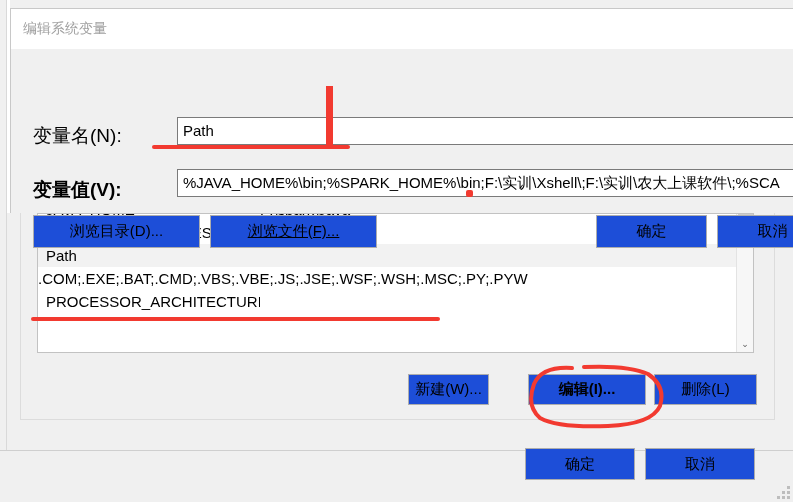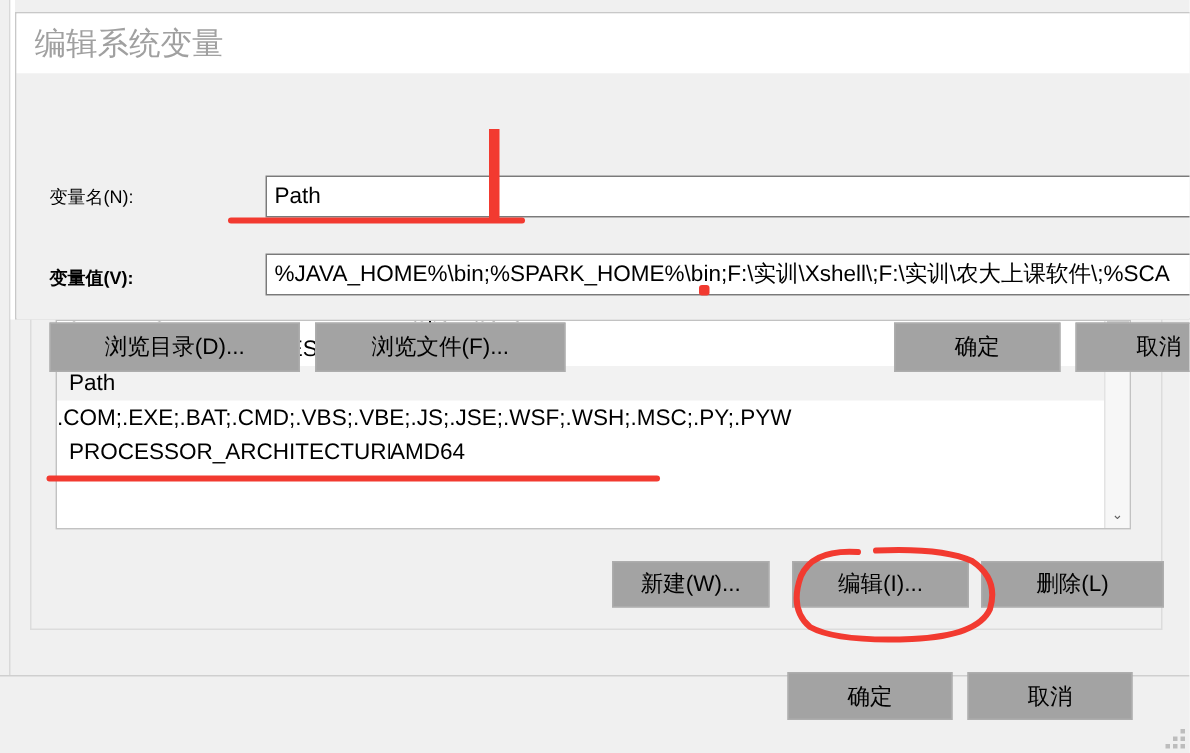--- a/index.html
+++ b/index.html
@@ -136,35 +136,35 @@
     height: 17px;
     display: flex;
     align-items: center;
     justify-content: center;
     color: #606060;
     font-size: 9px;
   }
 
   
   .win-button {
-    background: #a3a3a3;
+    background: #1d4ed8;
     border: 1px solid #adadad;
     font-family: "Liberation Sans", "DejaVu Sans", sans-serif;
     font-size: 15px;
     color: #000000;
     box-sizing: border-box;
     display: flex;
     align-items: center;
     justify-content: center;
     padding: 0;
     cursor: default;
   }
-  #btn-new   { position: absolute; left: 408px; top: 374px; width: 105px; height: 31px; text-align: center; }
-  #btn-edit  { position: absolute; left: 528px; top: 374px; width: 118px; height: 31px; }
-  #btn-del   { position: absolute; left: 654px; top: 374px; width: 122px; height: 31px; }
+  #btn-new   { position: absolute; left: 408px; top: 374px; width: 81px; height: 31px; text-align: center; }
+  #btn-edit  { position: absolute; left: 528px; top: 374px; width: 118px; height: 31px; font-weight: bold; }
+  #btn-del   { position: absolute; left: 654px; top: 374px; width: 103px; height: 31px; }
 
   
   #btn-ok-outer     { position: absolute; left: 525px; top: 448px; width: 110px; height: 32px; }
   #btn-cancel-outer { position: absolute; left: 645px; top: 448px; width: 110px; height: 32px; }
 
   #resize-grip {
     position: absolute;
     right: 3px;
     bottom: 3px;
     width: 14px;
@@ -191,31 +191,31 @@
   }
   #edit-dialog-titlebar {
     height: 40px;
     background: #ffffff;
     display: flex;
     align-items: center;
     padding-left: 12px;
     box-sizing: border-box;
   }
   #edit-dialog-title {
-    font-size: 21px;
+    font-size: 14px;
     color: #a0a0a0;
   }
   #edit-dialog-body {
     position: relative;
     height: 164px;
     background: #f0f0f0;
   }
   .field-label {
     position: absolute;
-    font-size: 12px;
+    font-size: 19px;
     color: #000000;
     white-space: nowrap;
   }
   .text-input {
     position: absolute;
     background: #ffffff;
     border: 1px solid #7a7a7a;
     box-sizing: border-box;
     font-family: "Liberation Sans", "DejaVu Sans", sans-serif;
     font-size: 15px;
@@ -225,21 +225,21 @@
     height: 28px;
     white-space: nowrap;
     overflow: hidden;
   }
   #label-varname { left: 22px; top: 74px; }
   #input-varname { left: 166px; top: 68px; width: 634px; }
   #label-varvalue { left: 22px; top: 128px; font-weight: bold; }
   #input-varvalue { left: 166px; top: 120px; width: 634px; }
 
   #btn-browse-dir  { position: absolute; left: 22px;  top: 166px; width: 167px; height: 33px; }
-  #btn-browse-file { position: absolute; left: 199px; top: 166px; width: 167px; height: 33px; }
+  #btn-browse-file { position: absolute; left: 199px; top: 166px; width: 167px; height: 33px; text-decoration: underline; }
   #btn-ok-dialog     { position: absolute; left: 585px; top: 166px; width: 111px; height: 33px; }
   #btn-cancel-dialog { position: absolute; left: 706px; top: 166px; width: 111px; height: 33px; }
 
   
   #annotations {
     position: absolute;
     left: 0;
     top: 0;
     width: 793px;
     height: 502px;
@@ -289,21 +289,20 @@
       <div class="var-row selected">
         <span class="var-name">Path</span>
       </div>
 
       <div class="var-row">
         <span class="var-value">.COM;.EXE;.BAT;.CMD;.VBS;.VBE;.JS;.JSE;.WSF;.WSH;.MSC;.PY;.PYW</span>
       </div>
 
       <div class="var-row">
         <span class="var-name">PROCESSOR_ARCHITECTURE</span>
-        <span class="var-value">AMD64</span>
       </div>
 
     </div>
 
     <div id="var-list-scrollbar">
       <div id="var-list-scroll-thumb"></div>
       <div id="var-list-scroll-down">⌄</div>
     </div>
   </div>
 

